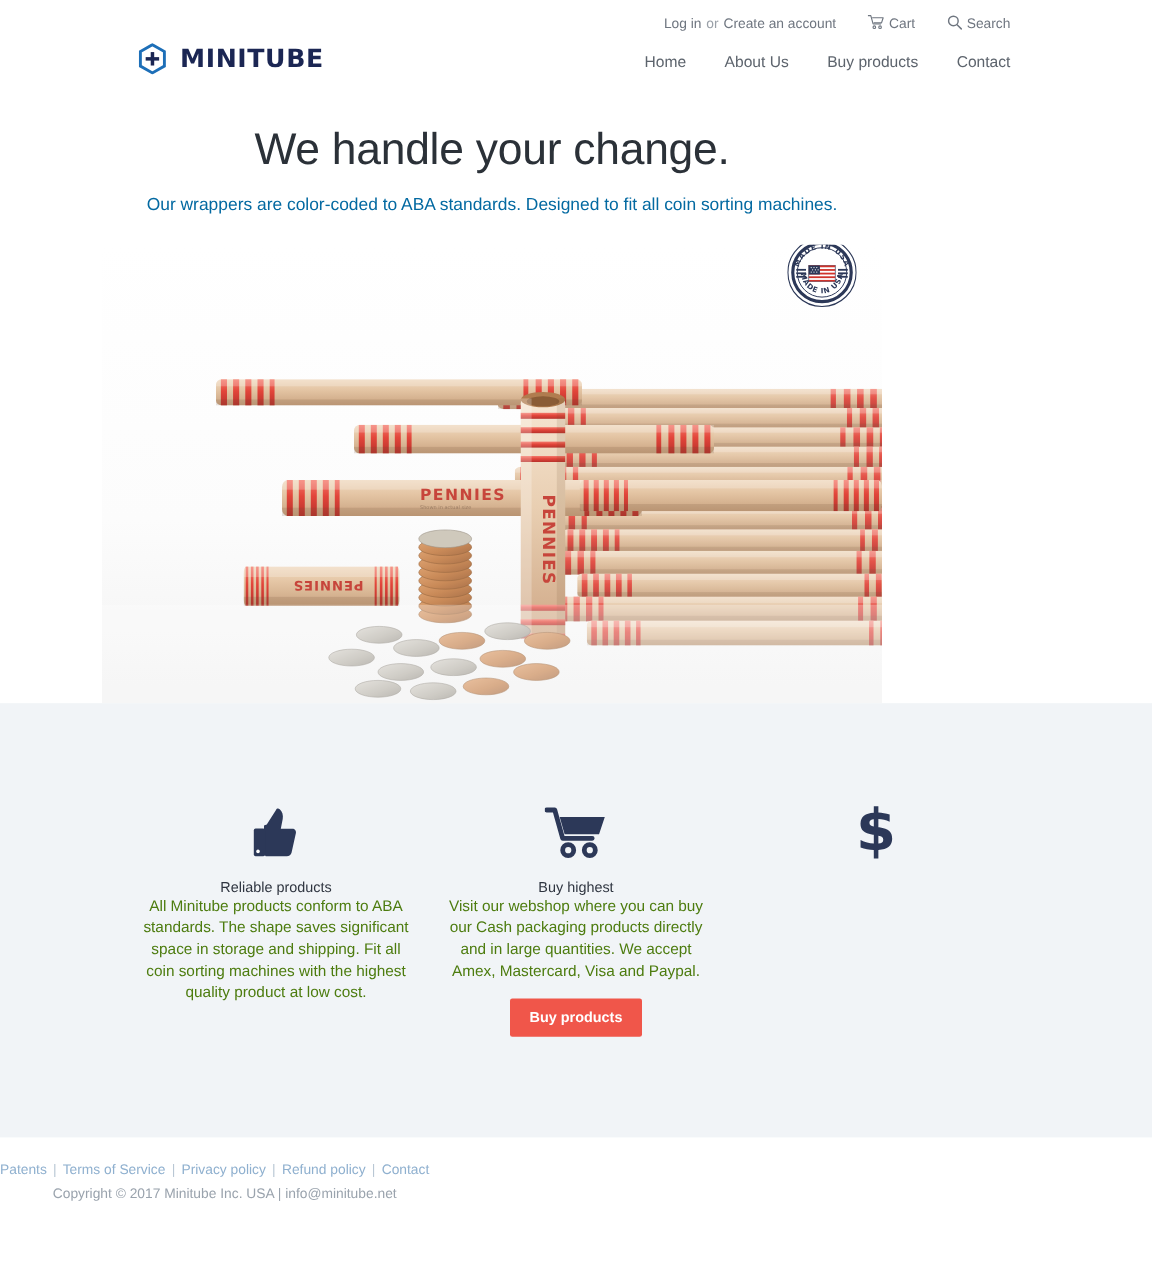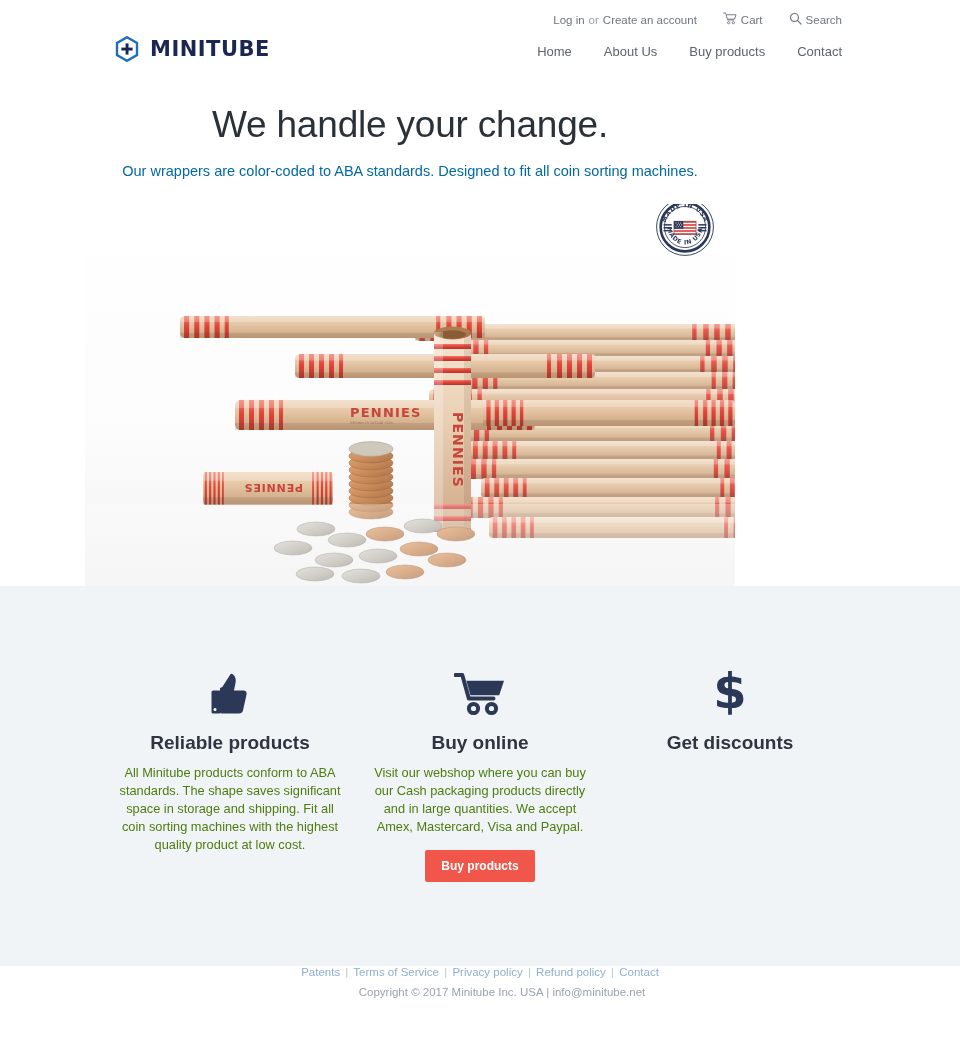--- a/index.html
+++ b/index.html
@@ -126,24 +126,23 @@
   }
   .feature { width: 250px; padding: 0 10px; text-align: center; }
   .feature-icon {
     height: 52px;
     display: flex;
     align-items: flex-end;
     justify-content: center;
     margin-bottom: 16px;
   }
   .feature-title {
-    font-size: 19px;
-    font-weight: bold;
+    font-size: 12px;
+    font-weight: normal;
     color: #2f3540;
-    margin-bottom: 10px;
   }
   .feature-text {
     font-size: 12.8px;
     line-height: 1.42;
     color: #4d7c0f;
   }
   .feature-cta { margin-top: 14px; }
   .btn {
     display: inline-block;
     background: #f0564a;
@@ -156,21 +155,21 @@
     cursor: pointer;
     text-decoration: none;
     font-family: "Liberation Sans", sans-serif;
   }
 
   
   .footer {
     position: relative;
     width: 960px;
     background: #ffffff;
-    text-align: center;
+    padding-top: 21px;
   }
   .footer-links { font-size: 11.5px; color: #9fb6cc; }
   .footer-links a { color: #8fb0cf; text-decoration: none; }
   .footer-links .bar { color: #b9c7d4; padding: 0 2px; }
   .footer-copy {
     font-size: 11.5px;
     color: #9aa3ad;
     margin-top: 8px;
     margin-left: 44px;
   }
@@ -449,34 +448,33 @@
 
       <div class="feature">
         <div class="feature-icon">
           <svg width="52" height="44" viewBox="0 0 52 44">
             <path d="M1.5,3 h6.8 l6.6,23.6 h24.6" fill="none" stroke="#2c3858" stroke-width="4" stroke-linecap="round" stroke-linejoin="round"></path>
             <path d="M12.4,8.8 H50 L45.2,23.2 H16.5 Z" fill="#2c3858"></path>
             <circle cx="19.5" cy="36.5" r="4.6" fill="none" stroke="#2c3858" stroke-width="4"></circle>
             <circle cx="37.5" cy="36.5" r="4.6" fill="none" stroke="#2c3858" stroke-width="4"></circle>
           </svg>
         </div>
-        <div class="feature-title">Buy online</div>
+        <div class="feature-title">Buy highest</div>
         <div class="feature-text">Visit our webshop where you can buy our Cash packaging products directly and in large quantities. We accept Amex, Mastercard, Visa and Paypal.</div>
         <div class="feature-cta">
           <a href="#" class="btn">Buy products</a>
         </div>
       </div>
 
       <div class="feature">
         <div class="feature-icon">
           <svg width="34" height="50" viewBox="0 0 34 50">
             <text x="17" y="42" text-anchor="middle" font-family="DejaVu Sans, sans-serif" font-size="48" font-weight="bold" fill="#2c3858">$</text>
           </svg>
         </div>
-        <div class="feature-title">Get discounts</div>
       </div>
 
     </div>
   </div>
 
   <div class="footer">
     <div class="footer-links">
       <a href="#">Patents</a>
       <span class="bar">|</span>
       <a href="#">Terms of Service</a>

